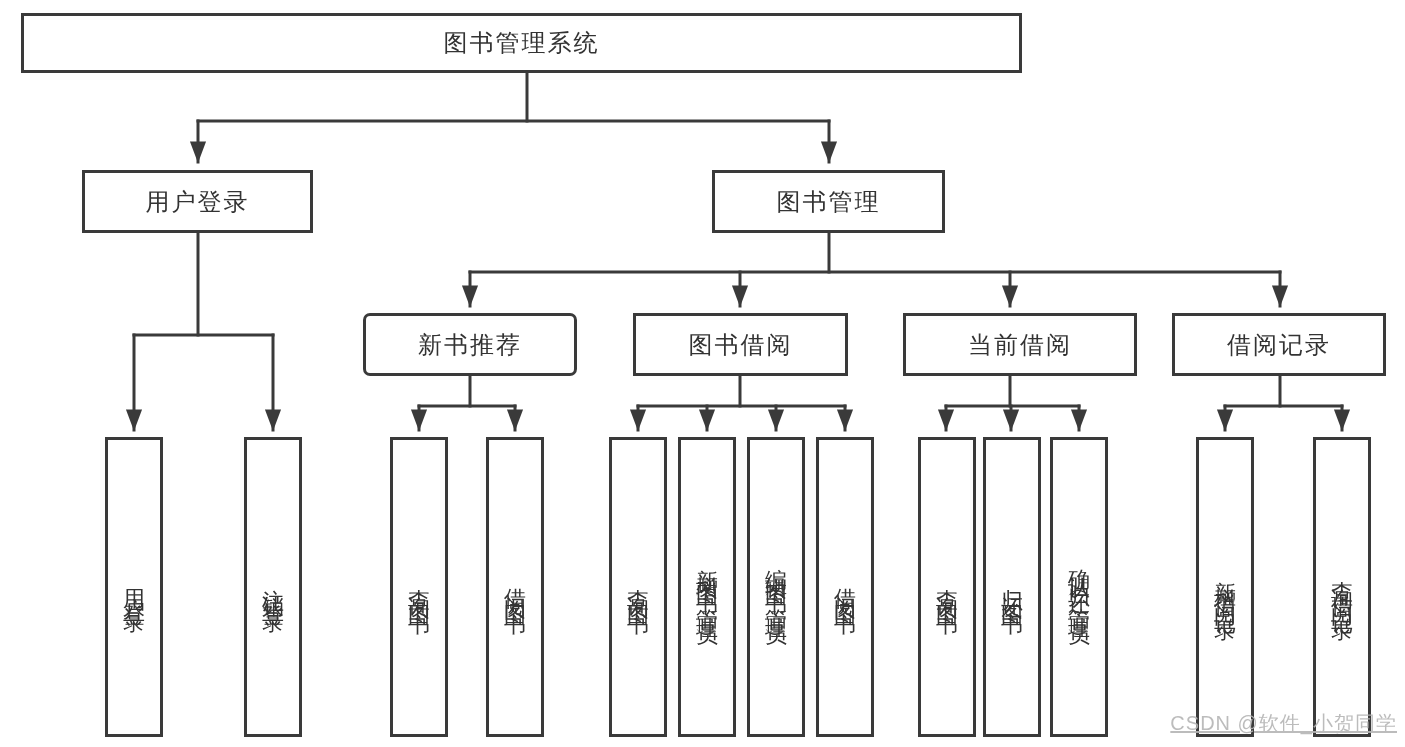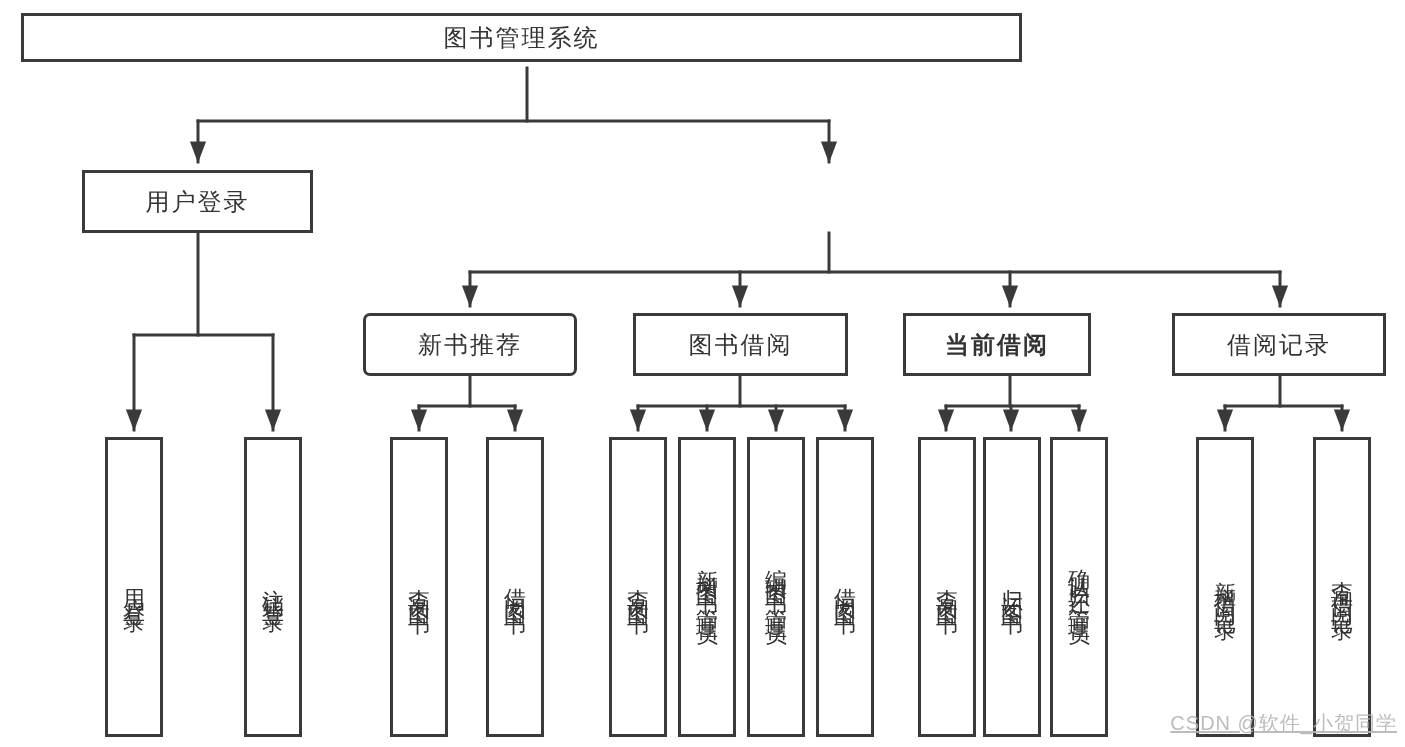--- a/index.html
+++ b/index.html
@@ -18,21 +18,21 @@
     background:#ffffff;
     display:flex;align-items:center;justify-content:center;
     color:#333333;
   }
   .hlabel{
     font-size:24px;
     letter-spacing:2px;
     white-space:nowrap;
     color:#333333;
   }
-  .root{left:21px;top:13px;width:1001px;height:49px;}
+  .root{left:21px;top:13px;width:1001px;height:60px;}
   .lvl{height:63px;top:170px;}
   .lvl3{height:63px;top:313px;}
   .leaf{top:437px;width:58px;height:300px;}
   .vtext{
     writing-mode:vertical-lr;
     text-orientation:mixed;
     font-size:22px;
     letter-spacing:8px;
     line-height:1;
     color:#333333;
@@ -105,28 +105,31 @@
     </g>
   </svg>
 
   <div class="box root">
     <span class="hlabel">图书管理系统</span>
   </div>
 
   <div class="box lvl" style="left:82px;width:231px;">
     <span class="hlabel">用户登录</span>
   </div>
+  <div class="box lvl" style="left:712px;width:233px;">
+    <span class="hlabel">图书管理</span>
+  </div>
 
   <div class="box lvl3" style="left:363px;width:214px;border-radius:7px;">
     <span class="hlabel">新书推荐</span>
   </div>
   <div class="box lvl3" style="left:633px;width:215px;">
     <span class="hlabel">图书借阅</span>
   </div>
-  <div class="box lvl3" style="left:903px;width:188px;font-weight:bold;">
+  <div class="box lvl3" style="left:903px;width:234px;">
     <span class="hlabel">当前借阅</span>
   </div>
   <div class="box lvl3" style="left:1172px;width:214px;">
     <span class="hlabel">借阅记录</span>
   </div>
 
   <div class="box leaf" style="left:105px;">
     <span class="vtext">用户登录</span>
   </div>
   <div class="box leaf" style="left:244px;">

